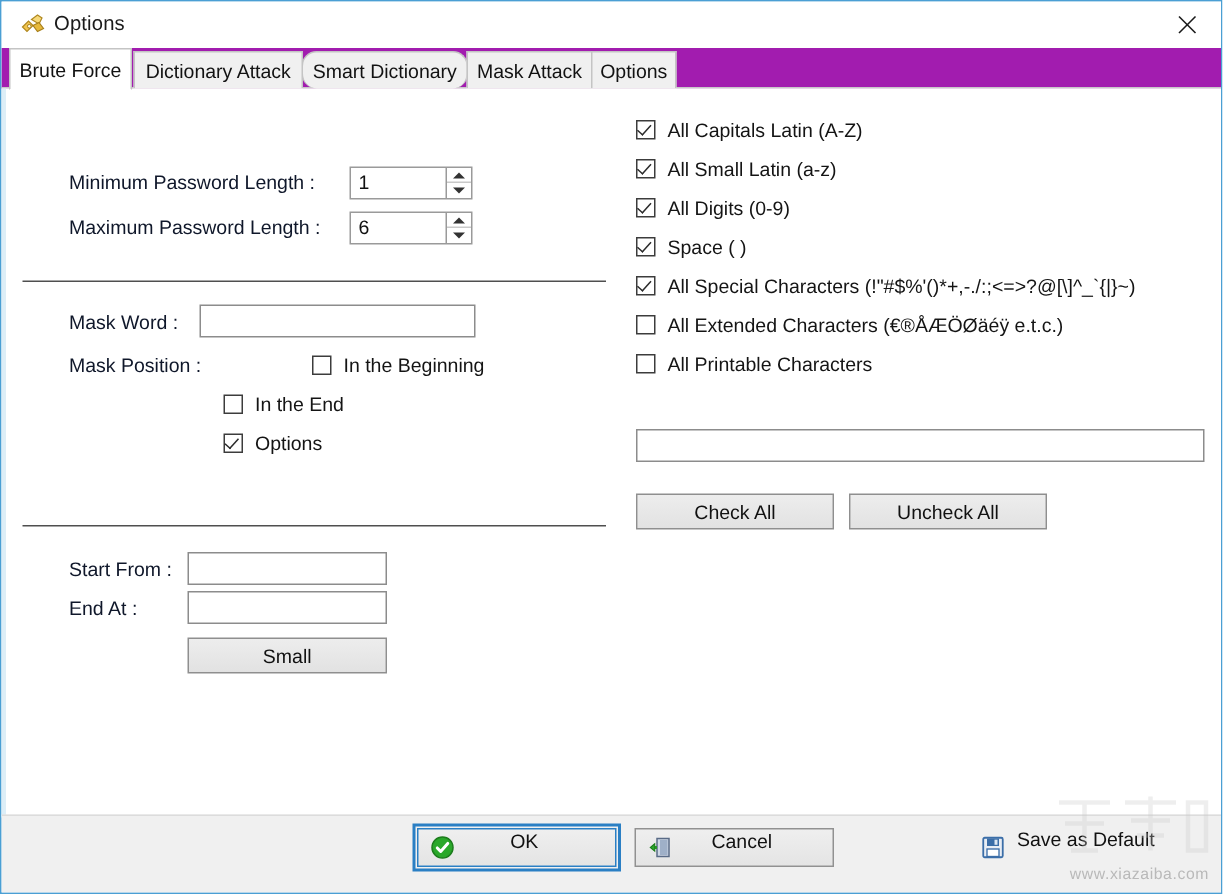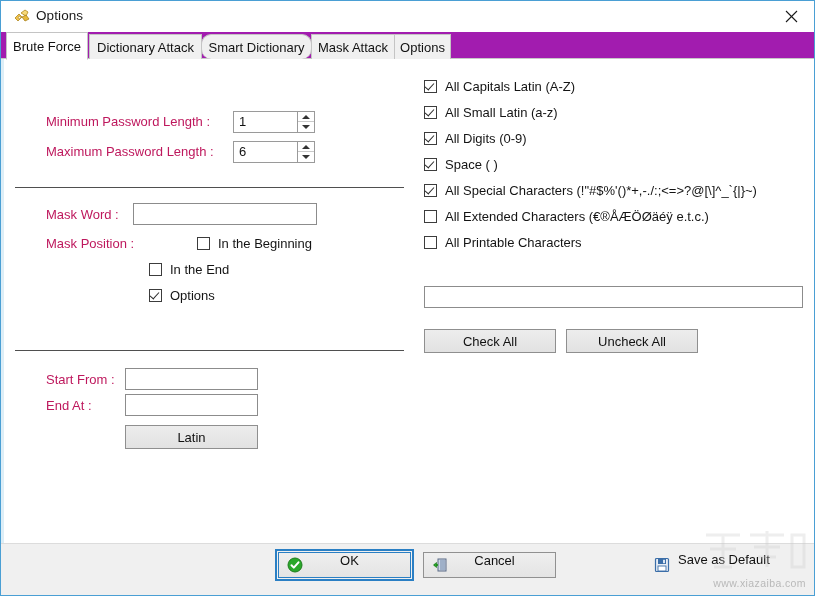--- a/index.html
+++ b/index.html
@@ -96,21 +96,21 @@
     width: 815px;
     height: 486px;
     background: #ffffff;
     border-left: 3px solid #ddeef7;
     box-sizing: border-box;
   }
 
   .label {
     position: absolute;
     font-size: 13px;
-    color: #be185d;
+    color: #0f172a;
     white-space: nowrap;
   }
 
   
   .spinbox {
     position: absolute;
     width: 82px;
     height: 22px;
     background: #ffffff;
     border: 1px solid #9a9a9a;
@@ -359,21 +359,21 @@
 
     <div class="divider" style="left:11px; top:128px; width:389px;"></div>
 
     <span class="label" style="left:42px; top:148px;">Mask Word :</span>
     <div class="tinput" style="left:129px; top:144px; width:184px;">
       <span class="tval"></span>
     </div>
 
     <span class="label" style="left:42px; top:177px;">Mask Position :</span>
 
-    <div class="cbrow" style="left:145px; top:177px;padding-left:48px;">
+    <div class="cbrow" style="left:156px; top:177px;padding-left:48px;">
       <span class="cbbox"></span>
       <span class="cblabel">In the Beginning</span>
     </div>
     <div class="cbrow" style="left:145px; top:203px;">
       <span class="cbbox"></span>
       <span class="cblabel">In the End</span>
     </div>
     <div class="cbrow" style="left:145px; top:229px;">
       <span class="cbbox checked"></span>
       <span class="cblabel">Options</span>
@@ -385,21 +385,21 @@
     <div class="tinput" style="left:121px; top:309px; width:133px;">
       <span class="tval"></span>
     </div>
 
     <span class="label" style="left:42px; top:339px;">End At :</span>
     <div class="tinput" style="left:121px; top:335px; width:133px;">
       <span class="tval"></span>
     </div>
 
     <div class="btn" style="left:121px; top:366px; width:133px; height:24px;">
-      <span>Latin</span>
+      <span>Small</span>
     </div>
 
     <div class="cbrow" style="left:420px; top:20px;">
       <span class="cbbox checked"></span>
       <span class="cblabel">All Capitals Latin (A-Z)</span>
     </div>
     <div class="cbrow" style="left:420px; top:46px;">
       <span class="cbbox checked"></span>
       <span class="cblabel">All Small Latin (a-z)</span>
     </div>

